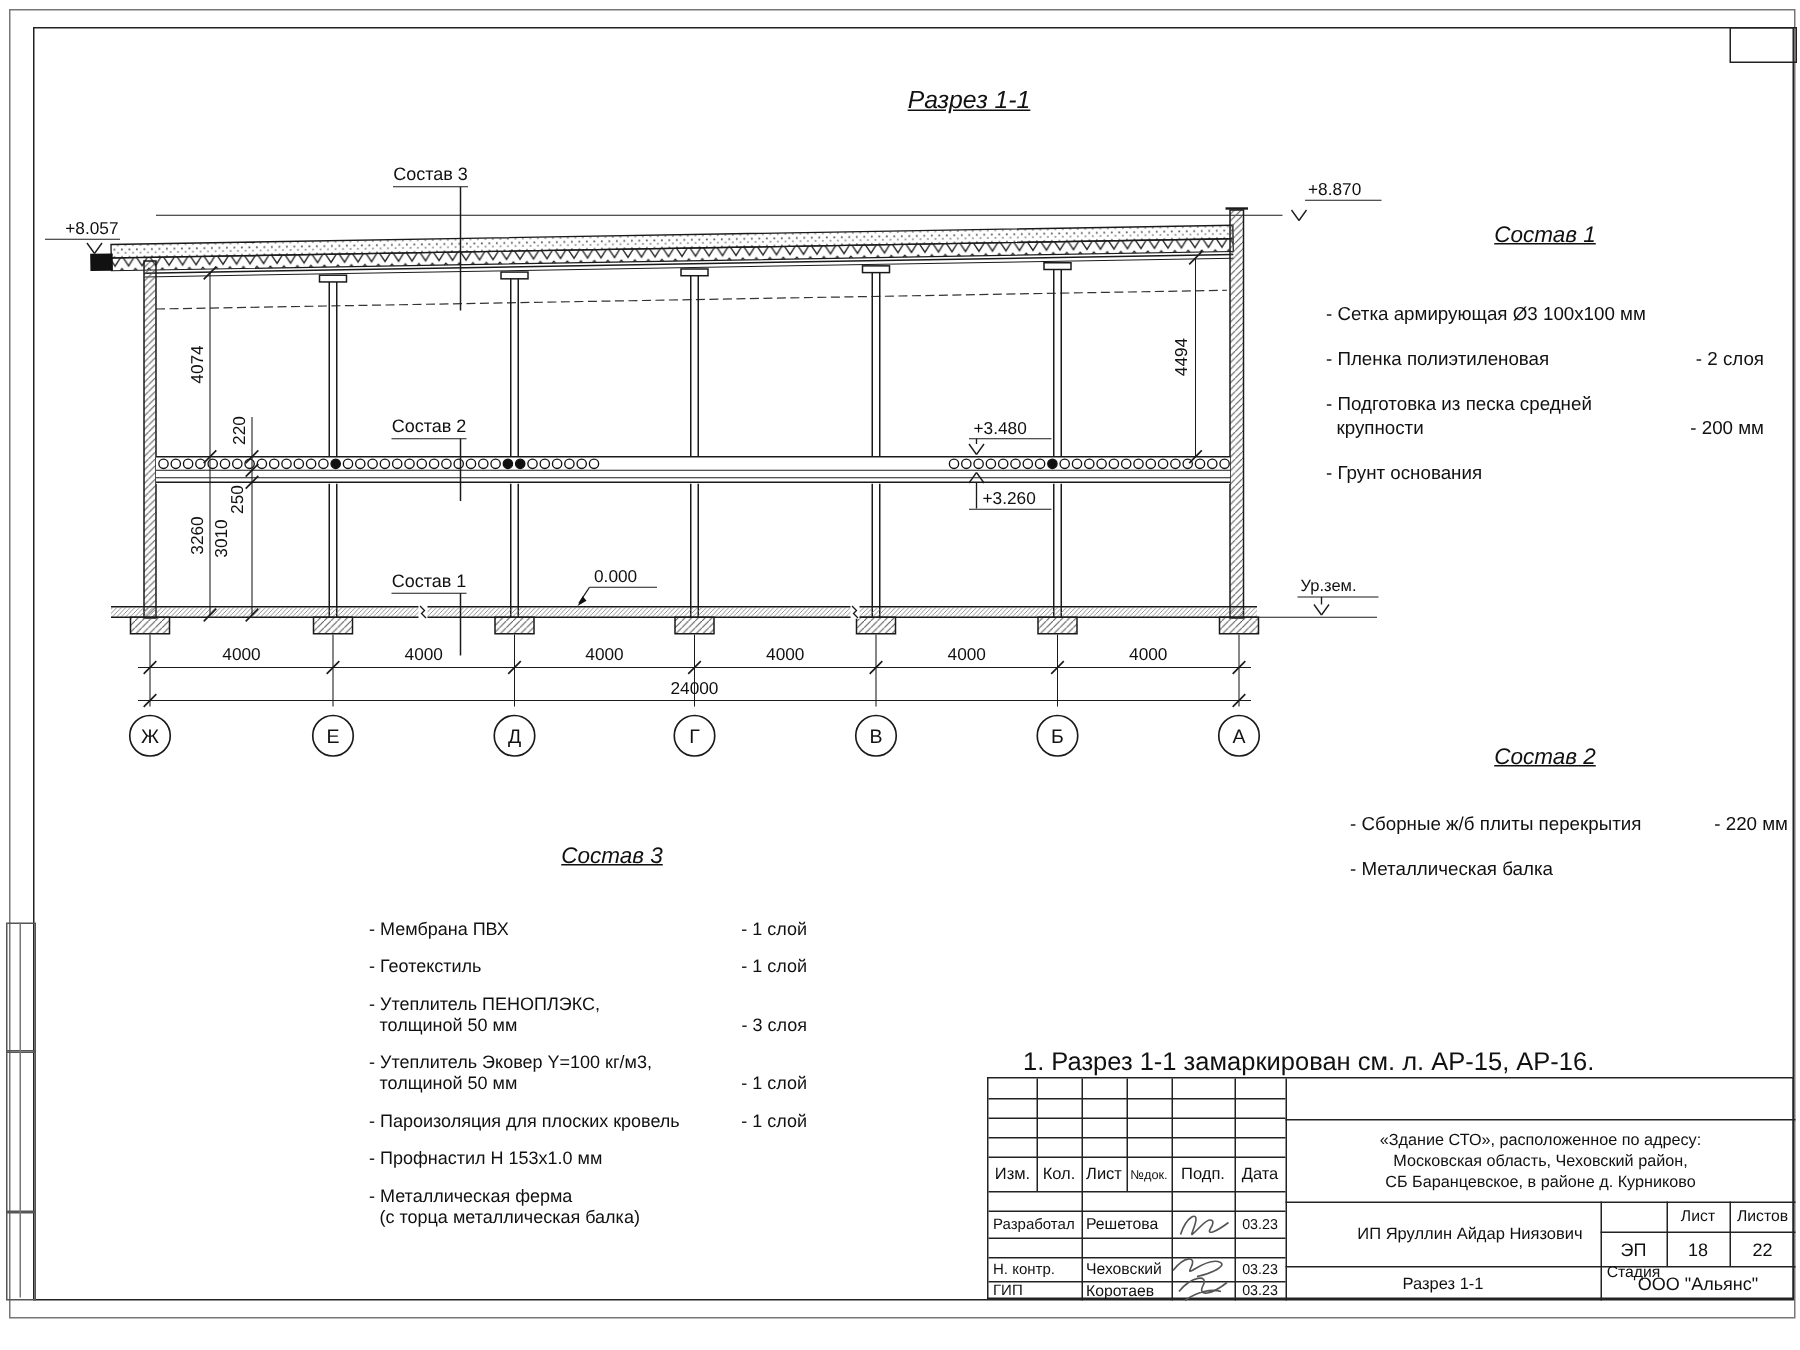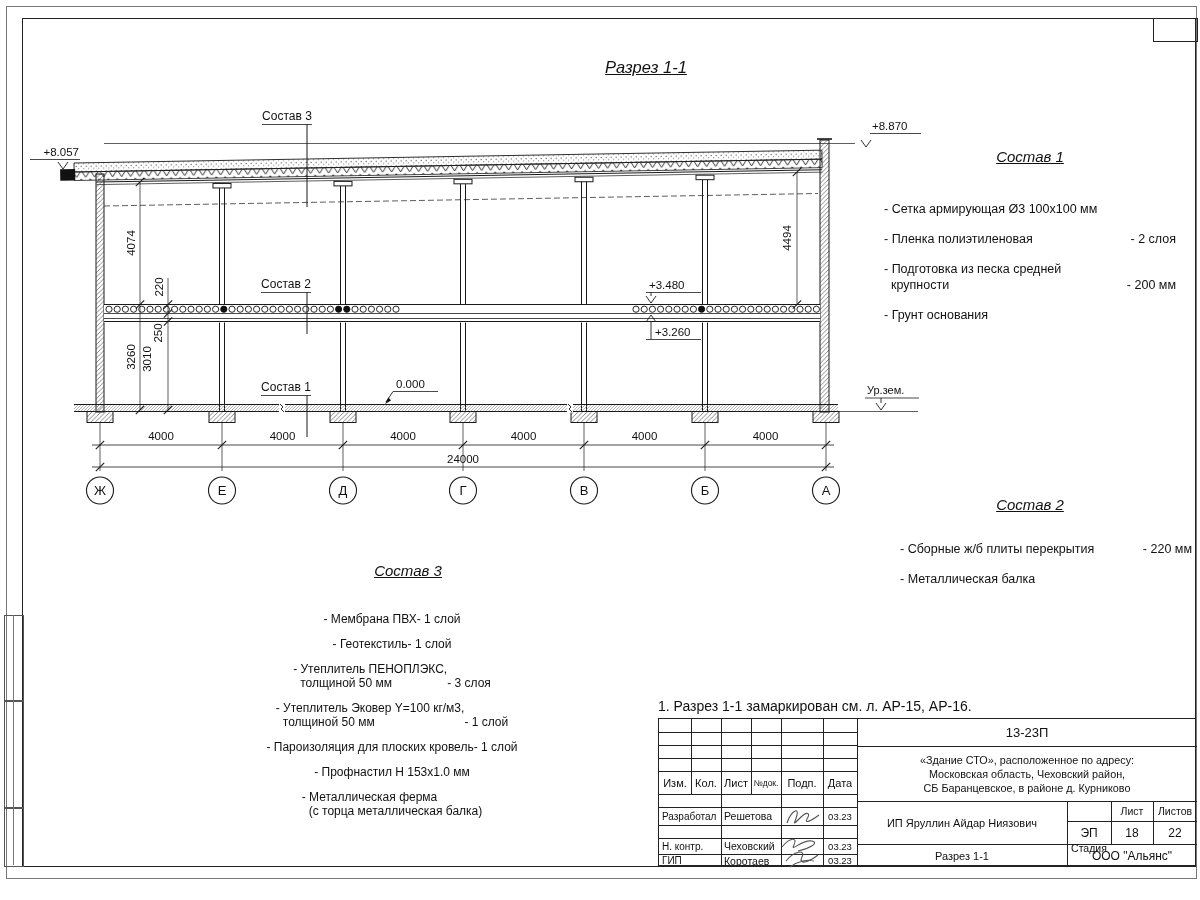--- a/index.html
+++ b/index.html
@@ -12,21 +12,21 @@
   .speclist{display:flex;flex-direction:column;}
   .spec-item{display:flex;justify-content:space-between;align-items:flex-end;}
   .spec-name div{white-space:nowrap;}
   .spec-l2{padding-left:7px;}
   .spec-val{white-space:nowrap;}
   .s1{font-size:12.5px;line-height:16px;}
   .s1.speclist{gap:14px;}
   .s3{font-size:12px;line-height:14px;}
   .s3.speclist{gap:11px;}
   .s2gap{gap:15px;margin-left:16px;}
-  .note{font-size:14px;white-space:nowrap;}
+  .note{font-size:17px;white-space:nowrap;margin-left:24px;}
   .tb-cell{position:absolute;display:flex;align-items:center;justify-content:center;text-align:center;white-space:nowrap;}
   .tbline{position:absolute;background:#222;}
   svg text{font-family:"Liberation Sans",sans-serif;}
 </style>
 </head>
 <body>
 
 <div class="thinframe" style="left:6px;top:6px;width:1189px;height:871px;border-color:#777;"></div>
 <div class="frame" style="left:22px;top:18px;width:1172px;height:847px;"></div>
 <div class="thinframe" style="left:1153px;top:18px;width:43px;height:22px;border-color:#222;"></div>
@@ -301,21 +301,21 @@
       <div class="spec-val">- 220 мм</div>
     </div>
     <div class="spec-item">
       <div class="spec-name">
         <div>- Металлическая  балка</div>
       </div>
     </div>
   </div>
 
 <div class="abs heading" style="left:263px;top:562px;width:290px;">Состав 3</div>
-<div id="spec3-list" class="abs speclist s3" style="left:246px;top:612px;width:292px;align-items:center;">
+<div id="spec3-list" class="abs speclist s3" style="left:246px;top:612px;width:292px;">
     <div class="spec-item">
       <div class="spec-name">
         <div>- Мембрана ПВХ</div>
       </div>
       <div class="spec-val">- 1 слой</div>
     </div>
     <div class="spec-item">
       <div class="spec-name">
         <div>- Геотекстиль</div>
       </div>
@@ -387,27 +387,26 @@
     <div class="tb-cell" style="left: 3px; top: 135px; width: 58px; height: 13px; font-size: 10px; justify-content: flex-start;">ГИП</div>
     <div class="tb-cell" style="left: 65px; top: 135px; width: 56px; height: 13px; font-size: 10.5px; justify-content: flex-start;">Коротаев</div>
     <div class="tb-cell" style="left: 164px; top: 135px; width: 34px; height: 13px; font-size: 9.5px;">03.23</div>
     <div class="tbline" style="left: 198px; top: 27px; width: 340px; height: 1px;"></div>
     <div class="tbline" style="left: 198px; top: 82px; width: 340px; height: 1.4px;"></div>
     <div class="tbline" style="left: 198px; top: 125px; width: 340px; height: 1px;"></div>
     <div class="tbline" style="left: 408px; top: 82px; width: 1.4px; height: 66px;"></div>
     <div class="tbline" style="left: 452px; top: 82px; width: 1px; height: 43px;"></div>
     <div class="tbline" style="left: 494px; top: 82px; width: 1px; height: 43px;"></div>
     <div class="tbline" style="left: 408px; top: 102px; width: 130px; height: 1px;"></div>
-    <div class="tb-cell" style="left: 198px; top: 0px; width: 340px; height: 27px; font-size: 13px;">13-23П</div>
     <div class="tb-cell" style="left: 198px; top: 27px; width: 340px; height: 55px; font-size: 10.8px; flex-direction: column; line-height: 14px;">
       <div>«Здание СТО», расположенное по адресу:</div>
       <div>Московская область, Чеховский район,</div>
       <div>СБ Баранцевское, в районе д. Курниково</div>
     </div>
-    <div class="tb-cell" style="left: 198px; top: 82px; width: 210px; height: 43px; font-size: 11px;">ИП Яруллин Айдар Ниязович</div>
+    <div class="tb-cell" style="left: 198px; top: 82px; width: 210px; height: 43px; font-size: 11px; padding-left: 18px;">ИП Яруллин Айдар Ниязович</div>
     <div class="tb-cell" style="left: 408px; top: 95px; width: 44px; height: 20px; font-size: 10.5px; margin-top: 24px;">Стадия</div>
     <div class="tb-cell" style="left: 452px; top: 82px; width: 42px; height: 20px; font-size: 10.5px;">Лист</div>
     <div class="tb-cell" style="left: 494px; top: 82px; width: 44px; height: 20px; font-size: 10.5px;">Листов</div>
     <div class="tb-cell" style="left: 408px; top: 102px; width: 44px; height: 23px; font-size: 12px;">ЭП</div>
     <div class="tb-cell" style="left: 452px; top: 102px; width: 42px; height: 23px; font-size: 12px;">18</div>
     <div class="tb-cell" style="left: 494px; top: 102px; width: 44px; height: 23px; font-size: 12px;">22</div>
     <div class="tb-cell" style="left: 198px; top: 125px; width: 210px; height: 23px; font-size: 11px;">Разрез 1-1</div>
     <div class="tb-cell" style="left: 408px; top: 125px; width: 130px; height: 23px; font-size: 12px;">ООО "Альянс"</div>
     <svg width="42" height="26" style="position: absolute; left: 122px; top: 84px; overflow: visible;">
       <path d="M6,20 C10,8 18,4 16,12 C14,20 10,24 20,14 C26,8 30,10 26,16 C23,21 30,18 38,12" fill="none" stroke="#555" stroke-width="1.1"></path>

